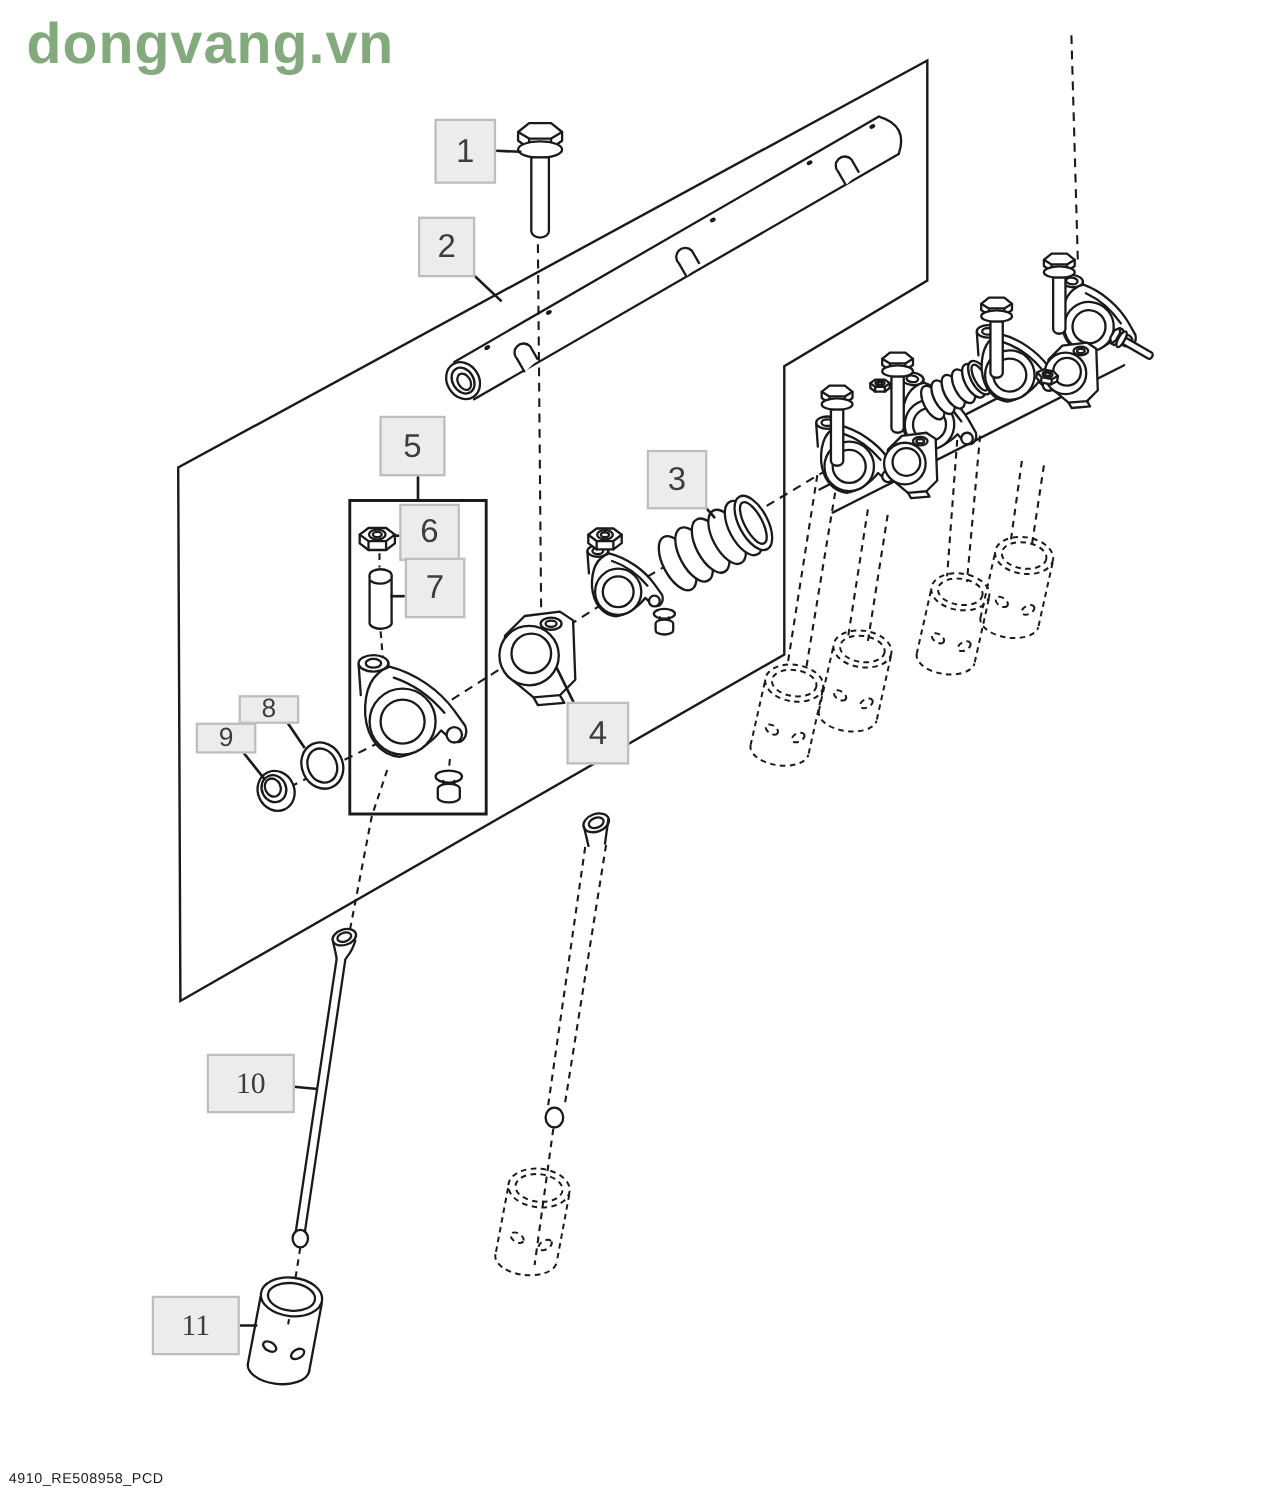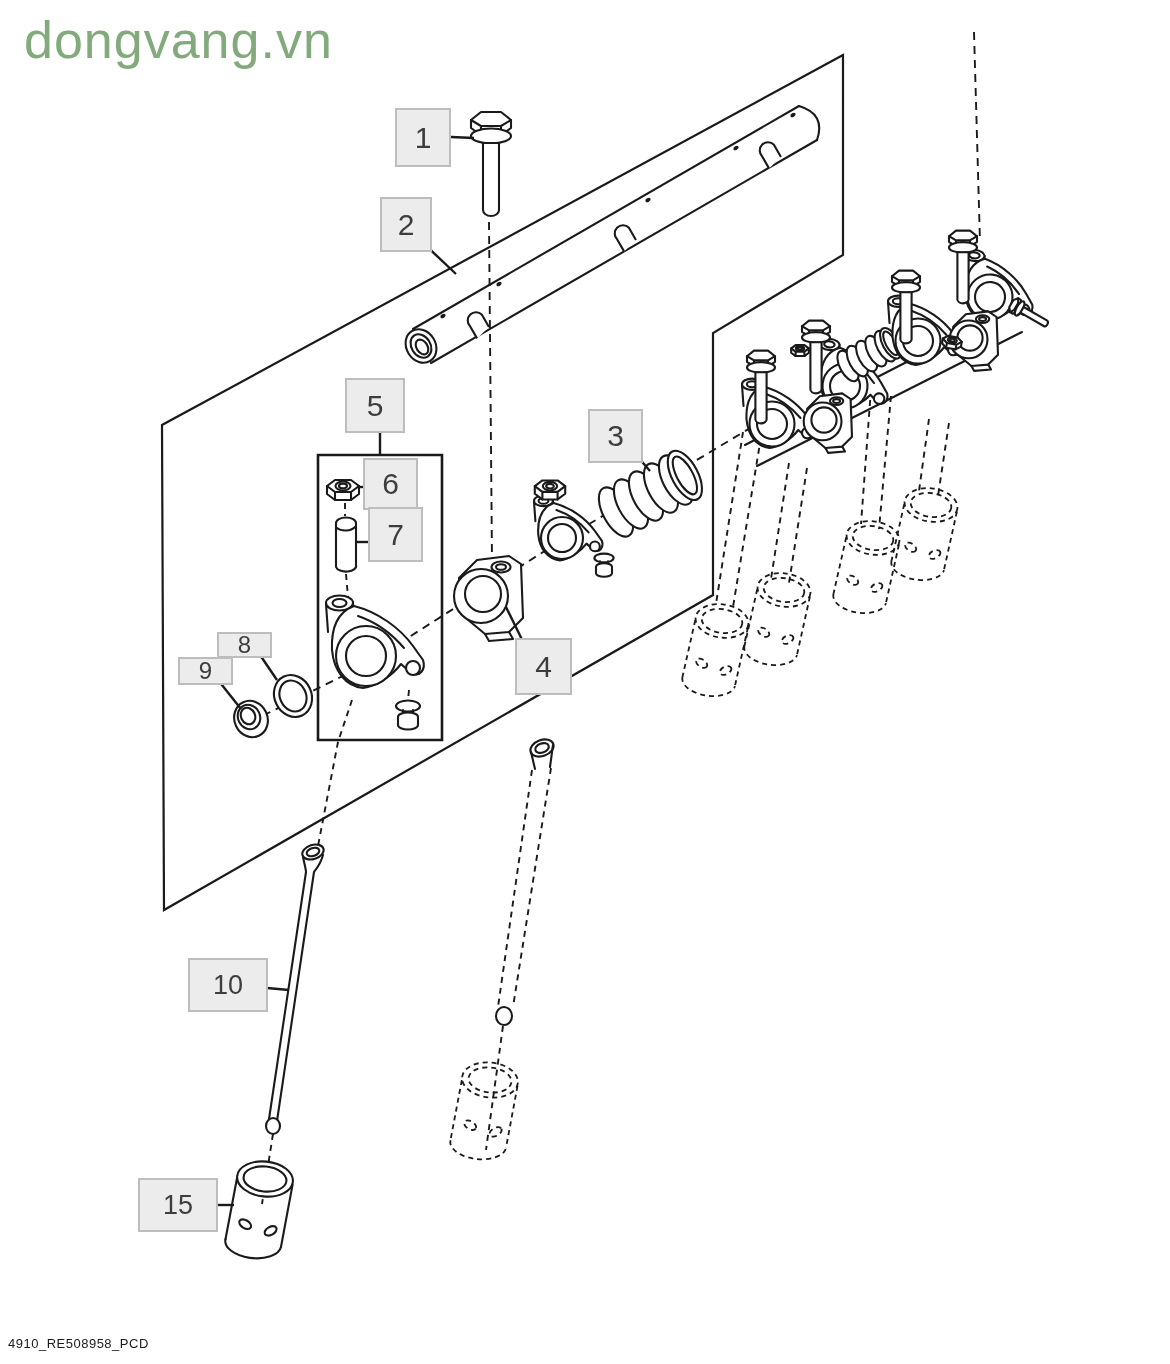--- a/index.html
+++ b/index.html
@@ -23,39 +23,39 @@
   .f{stroke:var(--line);stroke-width:2.1;fill:#ffffff;stroke-linejoin:round;}
   .dot{fill:var(--line);stroke:none;}
   .d{stroke:var(--line);stroke-width:1.9;fill:none;stroke-dasharray:8 6;stroke-linecap:butt;}
   .d2{stroke:var(--line);stroke-width:1.9;fill:none;stroke-dasharray:6 5;stroke-linecap:butt;}
   .ghost{stroke:var(--line);stroke-width:1.8;fill:none;stroke-dasharray:5 4;stroke-linecap:butt;}
   .leader{stroke:var(--line);stroke-width:2.4;fill:none;}
   .panel{stroke:var(--line);stroke-width:2.2;fill:none;stroke-linejoin:miter;}
   .grouprect{stroke:var(--line);stroke-width:2.6;fill:none;}
   .watermark{
     position:absolute;left:24px;top:10px;
-    font-size:52px;font-weight:400;letter-spacing:1px;
+    font-size:52px;font-weight:700;letter-spacing:1px;
     color:var(--watermark-color);user-select:none;
   }
   .footer-code{
     position:absolute;left:8px;top:1336px;
     font-size:13px;color:#1a1a1a;letter-spacing:0.5px;
   }
   .callout{
     position:absolute;
     background:var(--callout-fill);
     border:2.5px solid var(--callout-border);
     box-sizing:border-box;
     display:flex;align-items:center;justify-content:center;
     color:var(--label-text);
     font-size:30px;line-height:1;
     cursor:pointer;
   }
   .callout.small{font-size:24px;}
-  .callout.wide{font-size:27px;}
+  .callout.wide{font-size:27px;font-family:Liberation Serif, serif;}
 </style>
 </head>
 <body>
 
 <div class="stage">
 
   <svg class="artwork" width="1170" height="1364" viewBox="0 0 1170 1364">
 
     <defs>
 
@@ -291,16 +291,16 @@
   <div class="callout" style="left:395px;top:108px;width:56px;height:59px;">1</div>
   <div class="callout" style="left:380px;top:197px;width:52px;height:55px;">2</div>
   <div class="callout" style="left:588px;top:409px;width:55px;height:54px;">3</div>
   <div class="callout" style="left:515px;top:638px;width:57px;height:57px;">4</div>
   <div class="callout" style="left:345px;top:378px;width:60px;height:55px;">5</div>
   <div class="callout" style="left:363px;top:458px;width:55px;height:52px;">6</div>
   <div class="callout" style="left:368px;top:507px;width:55px;height:55px;">7</div>
   <div class="callout small" style="left:217px;top:632px;width:55px;height:26px;">8</div>
   <div class="callout small" style="left:178px;top:657px;width:55px;height:28px;">9</div>
   <div class="callout wide" style="left:188px;top:958px;width:80px;height:54px;">10</div>
-  <div class="callout wide" style="left:138px;top:1178px;width:80px;height:54px;">15</div>
+  <div class="callout wide" style="left:138px;top:1178px;width:80px;height:54px;">11</div>
 
   <div class="footer-code">4910_RE508958_PCD</div>
 </div>
 
 </body></html>

